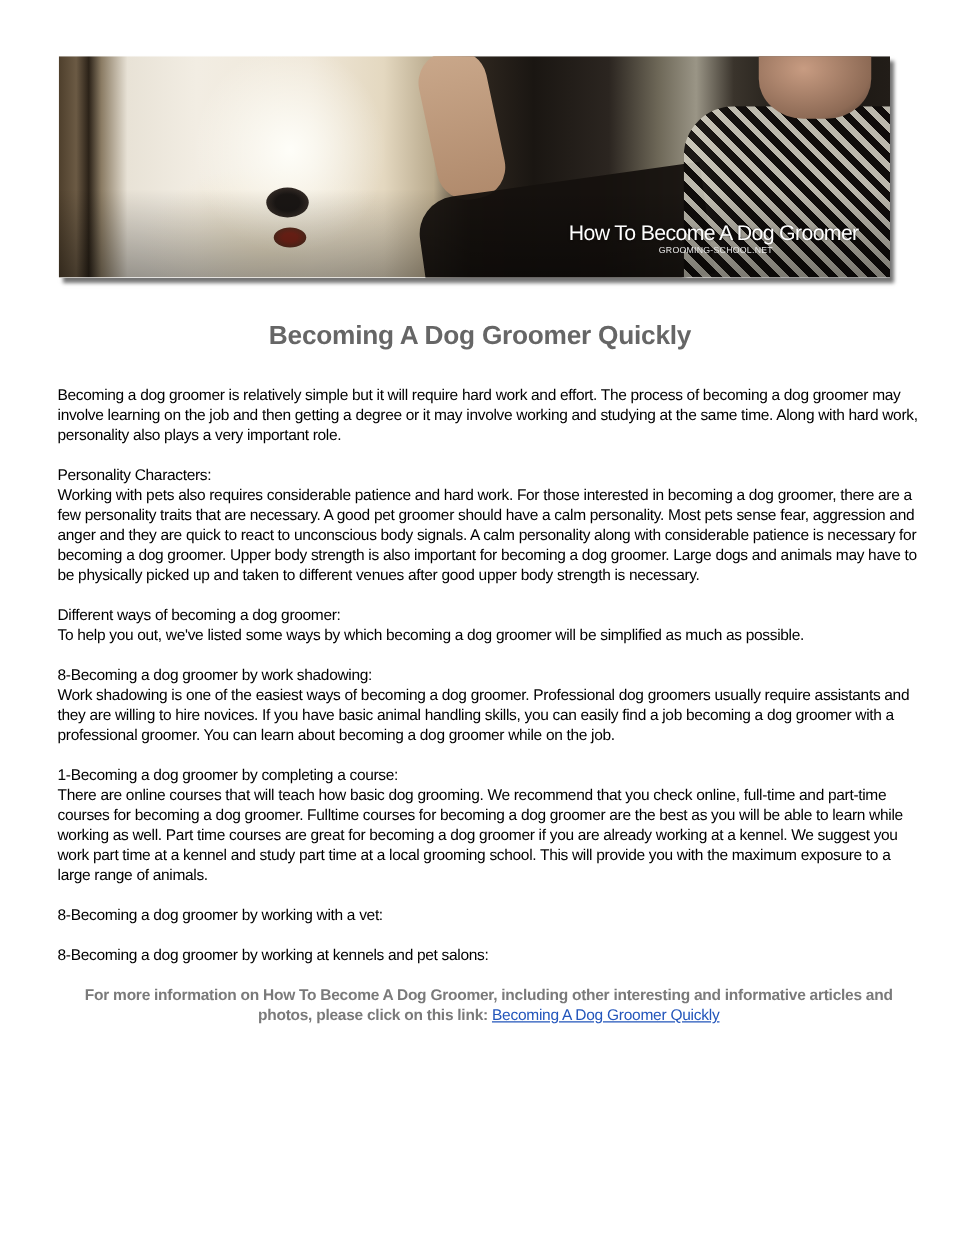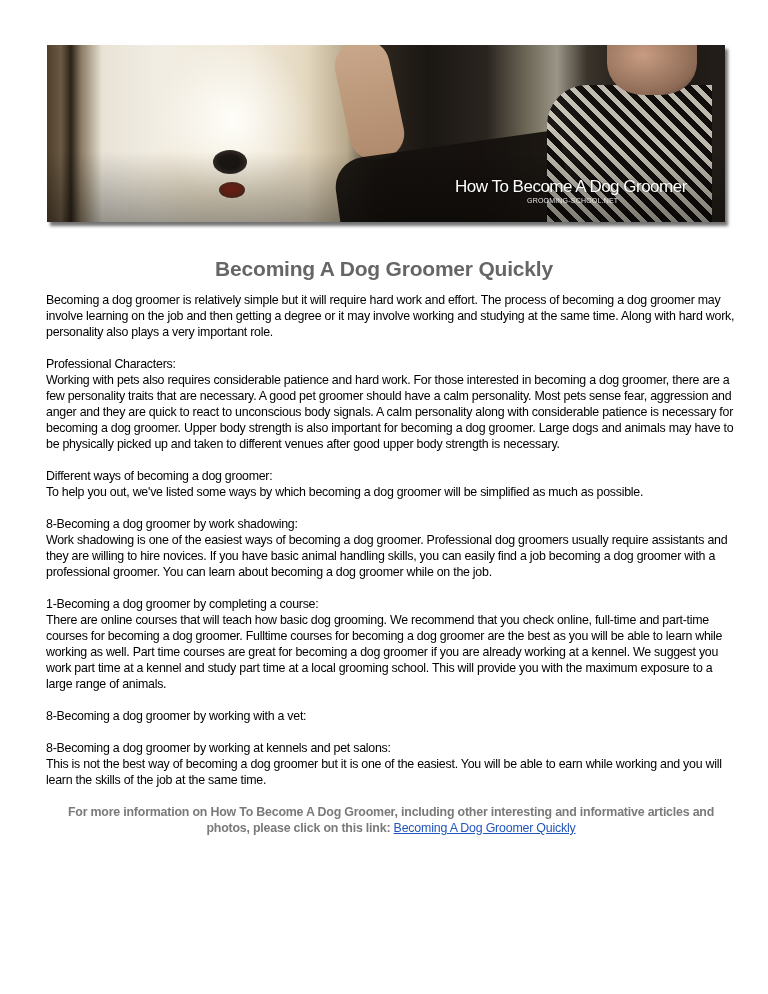--- a/index.html
+++ b/index.html
@@ -16,21 +16,20 @@
       color: #000000;
     }
     .banner-wrap {
       position: absolute;
       left: 47px;
       top: 45px;
       width: 665px;
       height: 177px;
       box-shadow: 3px 4px 3px rgba(0,0,0,0.55);
       overflow: hidden;
-      padding-left: 13px;
     }
     .banner {
       position: absolute;
       inset: 0;
       background:
         radial-gradient(ellipse 110px 120px at 185px 75px, rgba(255,255,250,0.95), rgba(245,238,220,0) 70%),
         radial-gradient(ellipse 150px 90px at 170px 150px, rgba(240,228,200,0.9), rgba(240,228,200,0) 70%),
         linear-gradient(90deg,
           #4e3f2c 0px, #6b5a44 14px, #2b2218 24px, #8a7b63 34px,
           #e8e2d6 55px, #f2ede3 110px, #efe7d8 200px, #e4d8c0 260px,
@@ -138,21 +137,21 @@
     .content {
       position: absolute;
       left: 46px;
       top: 292px;
       width: 690px;
       font-size: 12.4px;
       line-height: 16px;
       letter-spacing: -0.25px;
     }
     .content p {
-      margin: 0 0 16px 0;
+      margin: 16px 0 16px 0;
     }
     .content .heading {
       display: block;
     }
     .footer-note {
       color: #7a7a7a;
       font-weight: bold;
       letter-spacing: -0.2px;
       text-align: center;
     }
@@ -178,21 +177,21 @@
   <div class="banner-title">How To Become A Dog Groomer</div>
   <div class="banner-subtitle">GROOMING-SCHOOL.NET</div>
 </div>
 
 <h1 class="page-title">Becoming A Dog Groomer Quickly</h1>
 
 <div class="content">
   <p>Becoming a dog groomer is relatively simple but it will require hard work and effort. The process of becoming a dog groomer may involve learning on the job and then getting a degree or it may involve working and studying at the same time. Along with hard work, personality also plays a very important role.</p>
 
   <p>
-    <span class="heading">Professional Characters:</span>
+    <span class="heading">Personality Characters:</span>
     <span>Working with pets also requires considerable patience and hard work. For those interested in becoming a dog groomer, there are a few personality traits that are necessary. A good pet groomer should have a calm personality. Most pets sense fear, aggression and anger and they are quick to react to unconscious body signals. A calm personality along with considerable patience is necessary for becoming a dog groomer. Upper body strength is also important for becoming a dog groomer. Large dogs and animals may have to be physically picked up and taken to different venues after good upper body strength is necessary.</span>
   </p>
 
   <p>
     <span class="heading">Different ways of becoming a dog groomer:</span>
     <span>To help you out, we've listed some ways by which becoming a dog groomer will be simplified as much as possible.</span>
   </p>
 
   <p>
     <span class="heading">8-Becoming a dog groomer by work shadowing:</span>
@@ -203,17 +202,16 @@
     <span class="heading">1-Becoming a dog groomer by completing a course:</span>
     <span>There are online courses that will teach how basic dog grooming. We recommend that you check online, full-time and part-time courses for becoming a dog groomer.  Fulltime courses for becoming a dog groomer are the best as you will be able to learn while working as well. Part time courses are great for becoming a dog groomer if you are already working at a kennel. We suggest you work part time at a kennel and study part time at a local grooming school. This will provide you with the maximum exposure to a large range of animals.</span>
   </p>
 
   <p>
     <span class="heading">8-Becoming a dog groomer by working with a vet:</span>
   </p>
 
   <p>
     <span class="heading">8-Becoming a dog groomer by working at kennels and pet salons:</span>
-    <span>This is not the best way of becoming a dog groomer but it is one of the easiest. You will be able to earn while working and you will learn the skills of the job at the same time.</span>
   </p>
 
   <p class="footer-note"><span>For more information on How To Become A Dog Groomer, including other interesting and informative articles and photos, please click on this link: </span><a href="#">Becoming A Dog Groomer Quickly</a></p>
 </div>
 
 </body></html>

